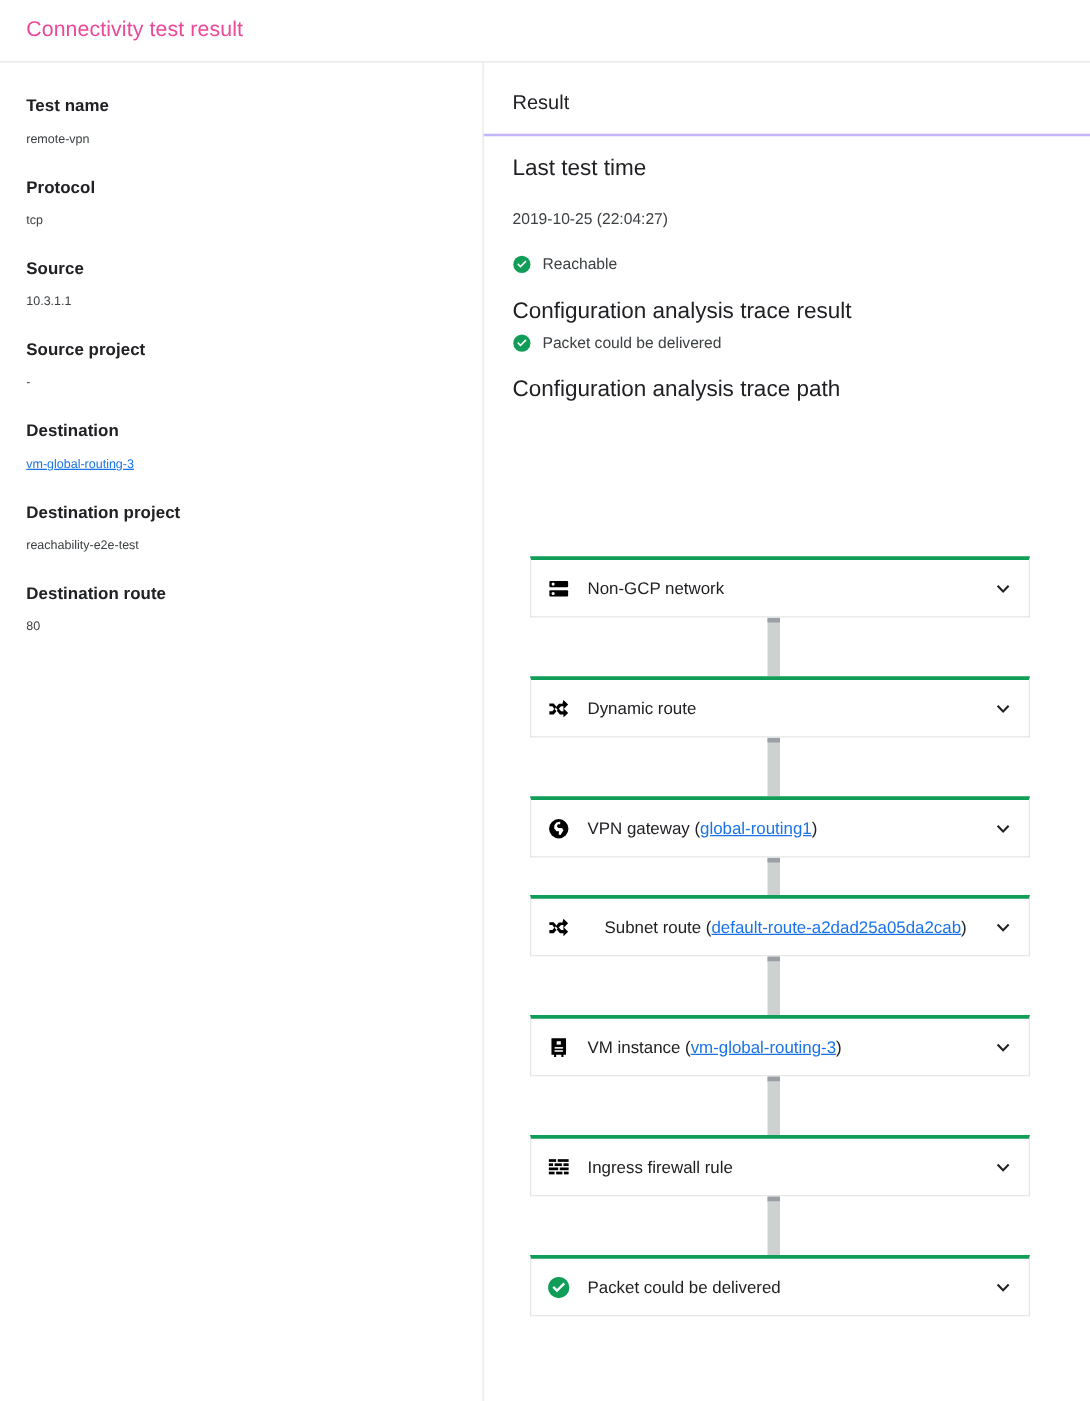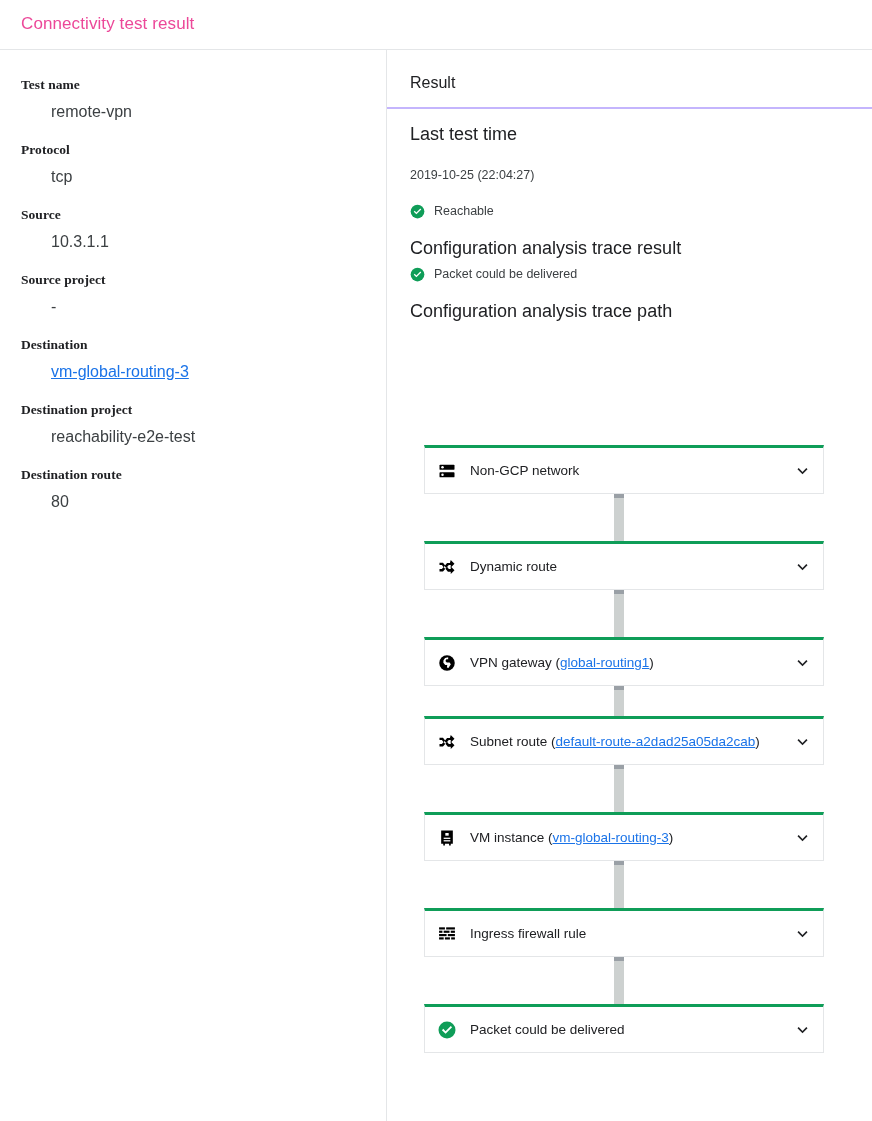--- a/index.html
+++ b/index.html
@@ -67,29 +67,27 @@
     height: 1071px;
     padding: 26px 20px 0 21px;
   }
   .field { margin-bottom: 21px; }
   .field-label {
     font-size: 13.5px;
     font-weight: 700;
     color: #202124;
     line-height: 18px;
     letter-spacing: .05px;
-    font-family: Liberation Serif, serif;
   }
   .field-value {
     margin-top: 10px;
-    font-size: 16px;
+    font-size: 10px;
     font-weight: 400;
     color: #3c4043;
     line-height: 16px;
-    margin-left: 30px;
   }
   .field-value.link {
     color: #1a73e8;
     text-decoration: underline;
     cursor: pointer;
   }
 
   
   .right-pane {
     position: absolute;
@@ -364,21 +362,21 @@
               </svg>
             </span>
             <span class="card-text"><span>VPN gateway (</span><a>global-routing1</a><span>)</span></span>
             <span class="chevron">
               <svg viewBox="0 0 24 24" width="17" height="17">
                 <path d="M6.6 8.6 12 14l5.4-5.4 1.7 1.7L12 17.4 4.9 10.3z" fill="#202124"></path>
               </svg>
             </span>
           </div>
         </div>
-        <div class="trace-step" style="margin-bottom: 47px;">
+        <div class="trace-step" style="margin-bottom: 47px; text-align: center;">
           <div class="connector" style="top: 49px; height: 50px;"></div>
           <div class="card">
             <span class="card-icon">
               <svg viewBox="0 0 24 24" width="20" height="20">
                 <path d="M16.5 3.5 21 8l-4.5 4.5V9.6h-2.3L11 13.1l-1.9-2.3 3-3.6h3.4z" fill="#000"></path>
                 <path d="M16.5 11.5 21 16l-4.5 4.5v-2.9h-3.4l-3-3.6 1.9-2.3 2.2 2.6h2.3z" fill="#000"></path>
                 <path d="M3 7h4.2l2.6 3.1-1.9 2.3L5.9 9.6H3z" fill="#000"></path>
                 <path d="M3 14.4h2.9l2-2.4 1.9 2.3-2.6 3.1H3z" fill="#000"></path>
               </svg>
             </span>

